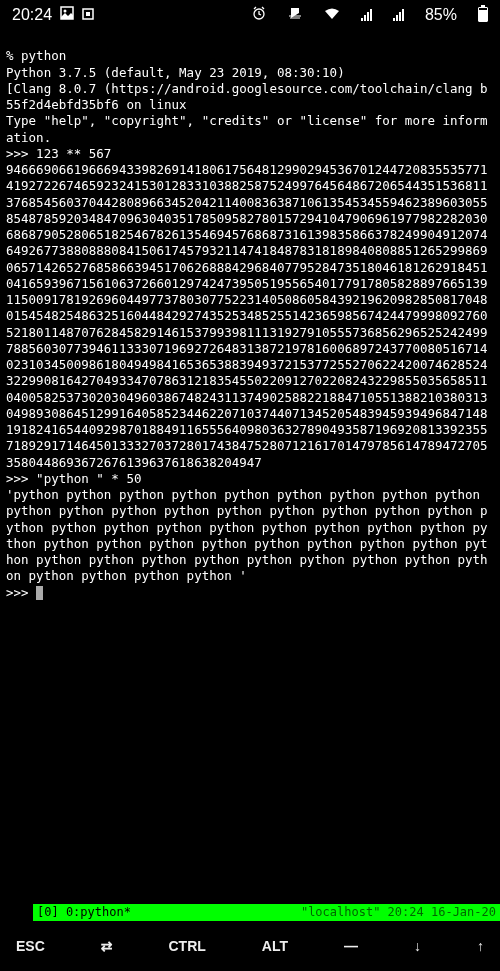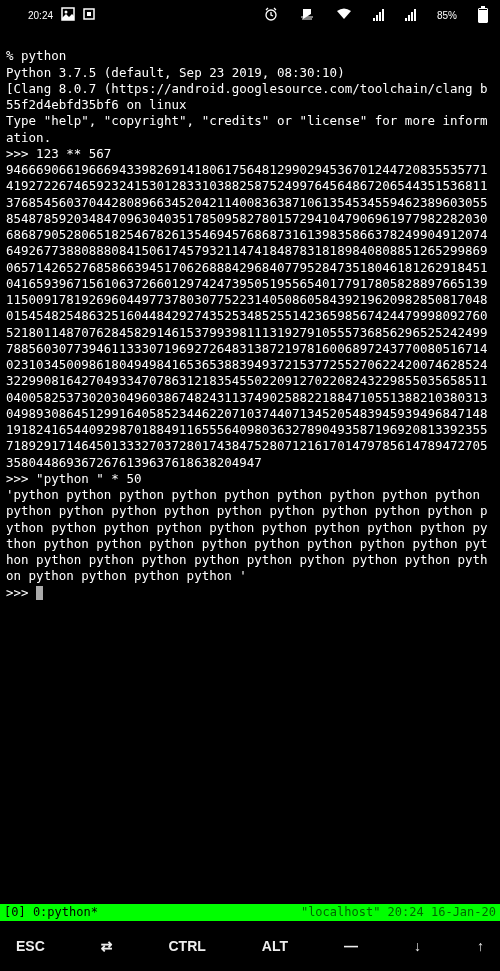--- a/index.html
+++ b/index.html
@@ -19,23 +19,22 @@
       display: flex;
       flex-direction: column;
     }
     .status-bar {
       height: 30px;
       display: flex;
       justify-content: space-between;
       align-items: center;
       padding: 0 12px;
       font-family: sans-serif;
-      font-size: 10px;
+      font-size: 16px;
       color: #fff;
-      margin-left: 16px;
     }
     .status-left {
       display: flex;
       align-items: center;
       gap: 8px;
     }
     .status-right {
       display: flex;
       align-items: center;
       gap: 21px;
@@ -63,20 +62,21 @@
       vertical-align: text-bottom;
     }
     .tmux-bar {
       background: #00ff00;
       color: #000;
       height: 17px;
       font-size: 12px;
       display: flex;
       padding: 0 4px;
       align-items: center;
+      margin-left: 33px;
     }
     .tmux-left {
       flex: 0 0 auto;
     }
     .tmux-right {
       flex: 1;
       text-align: right;
       color: #006600;
     }
     .key-bar {
@@ -187,21 +187,21 @@
         <span></span>
         <span></span>
       </span>
     <span>85%</span>
     <span class="battery-icon"></span>
   </div>
 </div>
 
 <div class="terminal">
 <span class="terminal-line">% python</span>
-<span class="terminal-line">Python 3.7.5 (default, Sep 23 2019, 08:30:10)</span>
+<span class="terminal-line">Python 3.7.5 (default, May 23 2019, 08:30:10)</span>
 <span class="terminal-line">[Clang 8.0.7 (https://android.googlesource.com/toolchain/clang b55f2d4ebfd35bf6 on linux</span>
 <span class="terminal-line">Type "help", "copyright", "credits" or "license" for more information.</span>
 <span class="terminal-line">&gt;&gt;&gt; 123 ** 567</span>
 <span class="terminal-line">9466690661966694339826914180617564812990294536701244720835535771419272267465923241530128331038825875249976456486720654435153681137685456037044280896634520421140083638710613545345594623896030558548785920348470963040351785095827801572941047906961977982282030686879052806518254678261354694576868731613983586637824990491207464926773880888084150617457932114741848783181898408088512652998690657142652768586639451706268884296840779528473518046181262918451041659396715610637266012974247395051955654017791780582889766513911500917819269604497737803077522314050860584392196209828508170480154548254863251604484292743525348525514236598567424479998092760521801148707628458291461537993981113192791055573685629652524249978856030773946113330719692726483138721978160068972437700805167140231034500986180494984165365388394937215377255270622420074628524322990816427049334707863121835455022091270220824322985503565851104005825373020304960386748243113749025882218847105513882103803130498930864512991640585234462207103744071345205483945939496847148191824165440929870188491165556409803632789049358719692081339235571892917146450133327037280174384752807121617014797856147894727053580448693672676139637618638204947</span>
 <span class="terminal-line">&gt;&gt;&gt; "python " * 50</span>
 <span class="terminal-line">'python python python python python python python python python python python python python python python python python python python python python python python python python python python python python python python python python python python python python python python python python python python python python python python python python python '</span>
 <span>&gt;&gt;&gt; </span><span class="cursor"></span>
 </div>
 
 <div class="tmux-bar">

